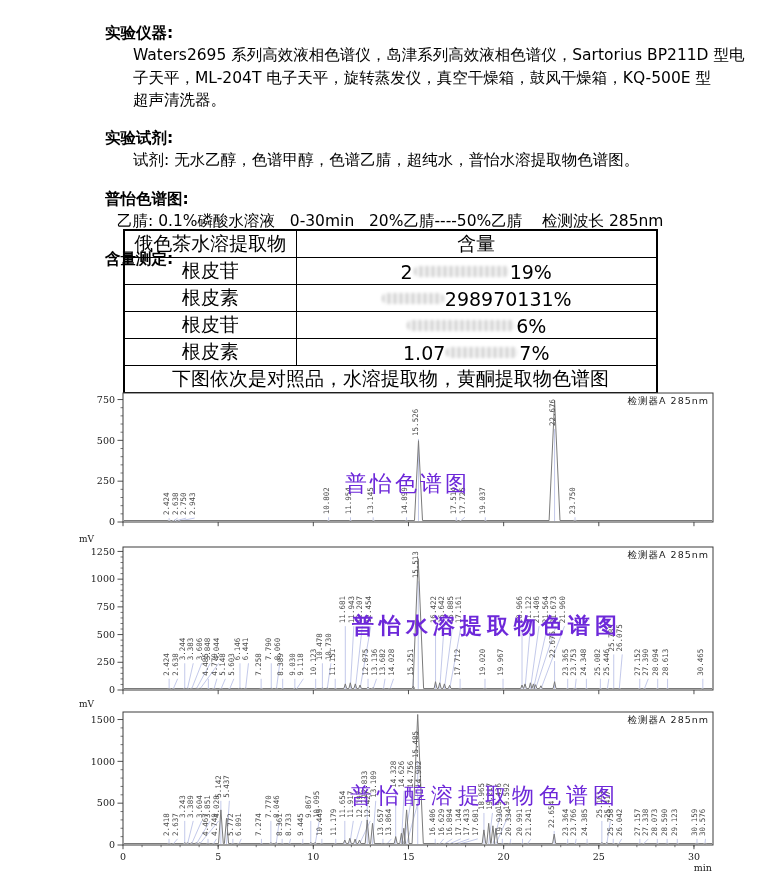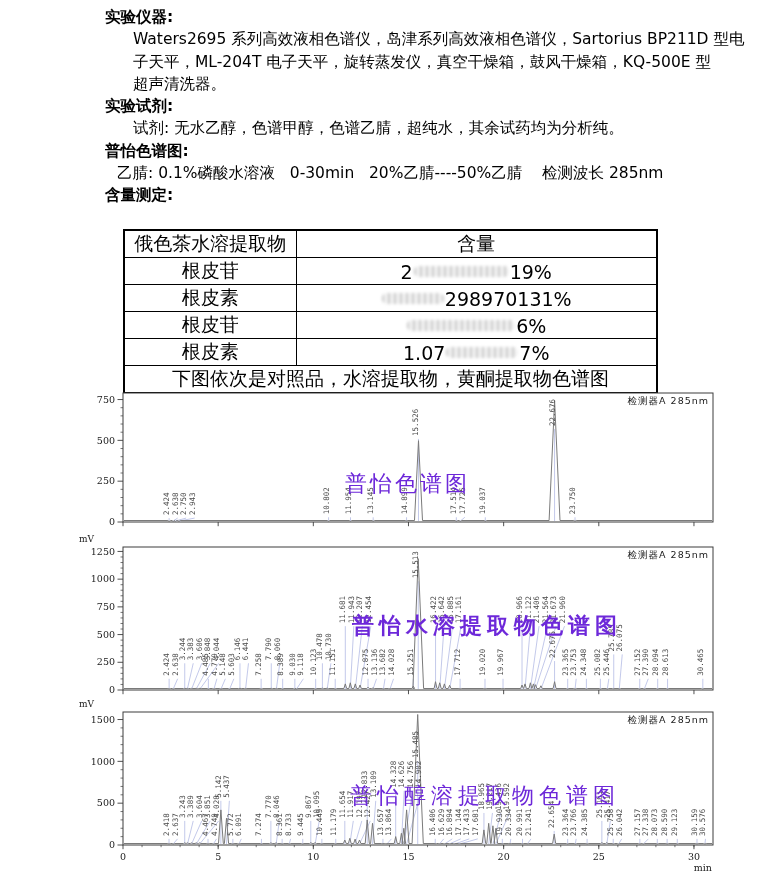--- a/index.html
+++ b/index.html
@@ -2,21 +2,21 @@
 <html><head>
 <meta charset="utf-8">
 <style>
   html,body{margin:0;padding:0;background:#ffffff;}
   body{width:777px;height:885px;font-family:"DejaVu Sans",sans-serif;color:#000;}
   .page{position:relative;width:777px;height:885px;background:#fff;overflow:hidden;}
 
   
   .doc{position:absolute;left:105px;top:6px;width:588px;font-size:15.5px;line-height:22.3px;}
   .doc div{white-space:pre;}
-  .doc .h{font-weight:bold;}
+  .doc .h{font-weight:bold;margin-top:16px;}
   .doc .p{padding-left:28px;}
   .doc .p1{padding-left:12px;}
 
   
   table.ct{position:absolute;left:123px;top:229px;width:533px;border-collapse:collapse;table-layout:fixed;
            font-size:19px;border:2px solid #000;}
   .ct td{border:1px solid #000;height:21px;text-align:center;padding:0;overflow:hidden;white-space:nowrap;}
   .val{display:inline-flex;align-items:center;justify-content:center;gap:1px;vertical-align:middle;}
   .smudge{display:inline-block;height:11px;border-radius:5px;
           background:repeating-linear-gradient(90deg,rgba(150,150,150,.55) 0 2px,rgba(242,242,242,.95) 2px 6px);
@@ -41,21 +41,21 @@
 <body>
 
 <div class="page">
 
   <div class="doc">
     <div class="h">实验仪器:</div>
     <div class="p">Waters2695 系列高效液相色谱仪，岛津系列高效液相色谱仪，Sartorius BP211D 型电</div>
     <div class="p">子天平，ML-204T 电子天平，旋转蒸发仪，真空干燥箱，鼓风干燥箱，KQ-500E 型</div>
     <div class="p">超声清洗器。</div>
     <div class="h">实验试剂:</div>
-    <div class="p">试剂: 无水乙醇，色谱甲醇，色谱乙腈，超纯水，其余试药均为分析纯。</div>
+    <div class="p">试剂: 无水乙醇，色谱甲醇，色谱乙腈，超纯水，普怡水溶提取物色谱图。</div>
     <div class="h">普怡色谱图:</div>
     <div class="p1">乙腈: 0.1%磷酸水溶液   0-30min   20%乙腈----50%乙腈    检测波长 285nm</div>
     <div class="h">含量测定:</div>
   </div>
 
   <table class="ct">
     <colgroup>
         <col style="width:172px">
         <col style="width:361px">
       </colgroup>

